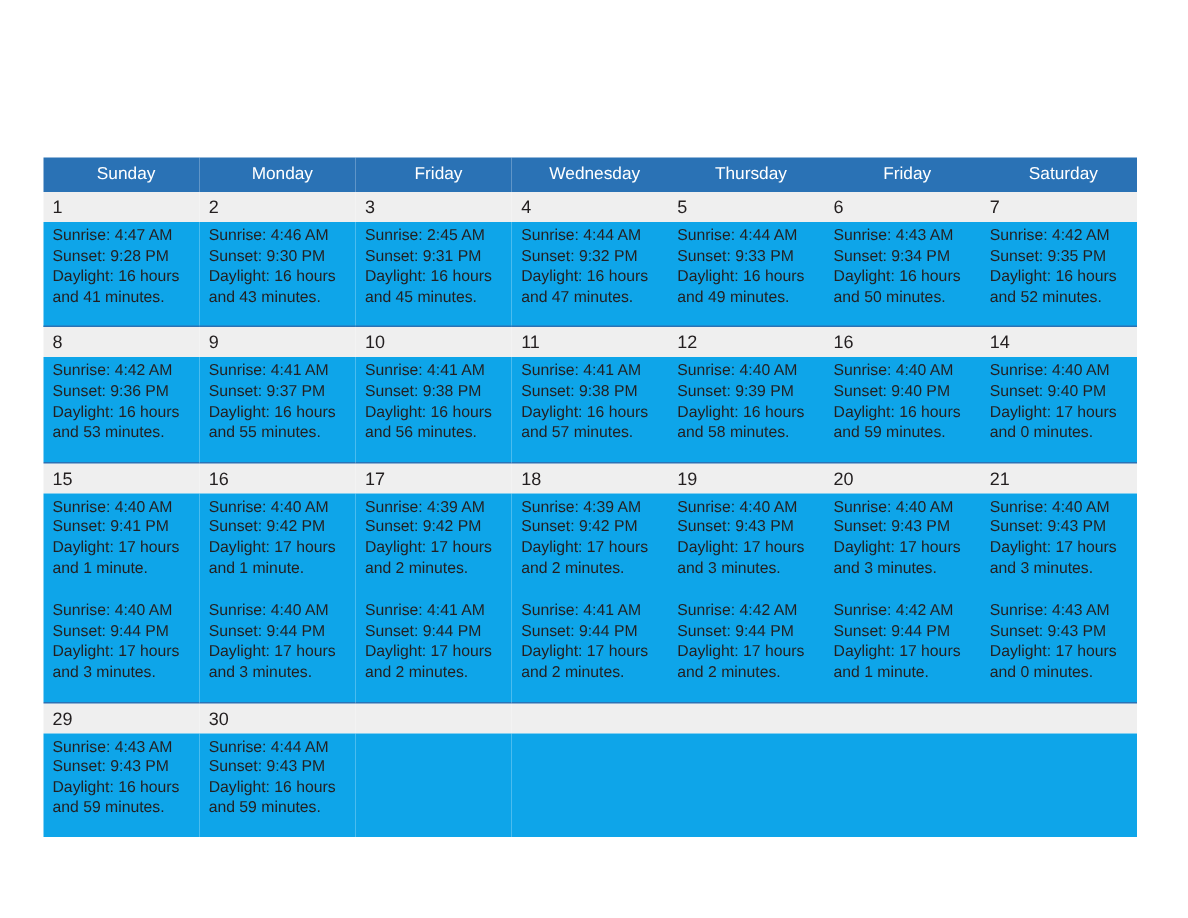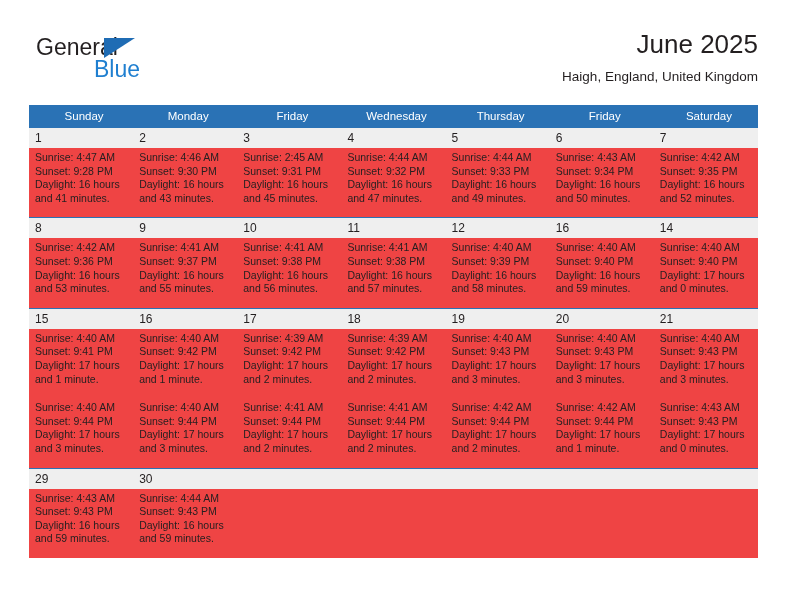--- a/index.html
+++ b/index.html
@@ -110,54 +110,40 @@
     font-size: 12px;
     color: #231f20;
     padding: 3px 0 3px 6px;
     line-height: 14px;
     border-top: 1.6px solid #2a72b5;
   }
   .week-first .daynum-row td {
     border-top: none;
   }
   .info-row td {
-    background: #ef4444;
+    background: #0ea5e9;
     font-size: 10.5px;
     color: #231f20;
     padding: 3px 8px 12px 6px;
     vertical-align: top;
     line-height: 13.6px;
   }
   .info-row td .line {
     display: block;
     white-space: nowrap;
   }
   .empty-cell {
     background: #ffffff;
   }
 </style>
 </head>
 <body>
 
 <div class="page">
 
-  <div class="header">
-
-    <div class="brand">
-      <span class="brand-general">General</span>
-      <span class="brand-triangle"></span>
-      <span class="brand-blue">Blue</span>
-    </div>
-
-    <div class="title-block">
-      <div class="cal-title">June 2025</div>
-      <div class="cal-subtitle">Haigh, England, United Kingdom</div>
-    </div>
-
-  </div>
 
   <div class="calendar">
     <table class="cal-table">
       <thead>
         <tr>
           <th>Sunday</th>
           <th>Monday</th>
           <th>Friday</th>
           <th>Wednesday</th>
           <th>Thursday</th>

